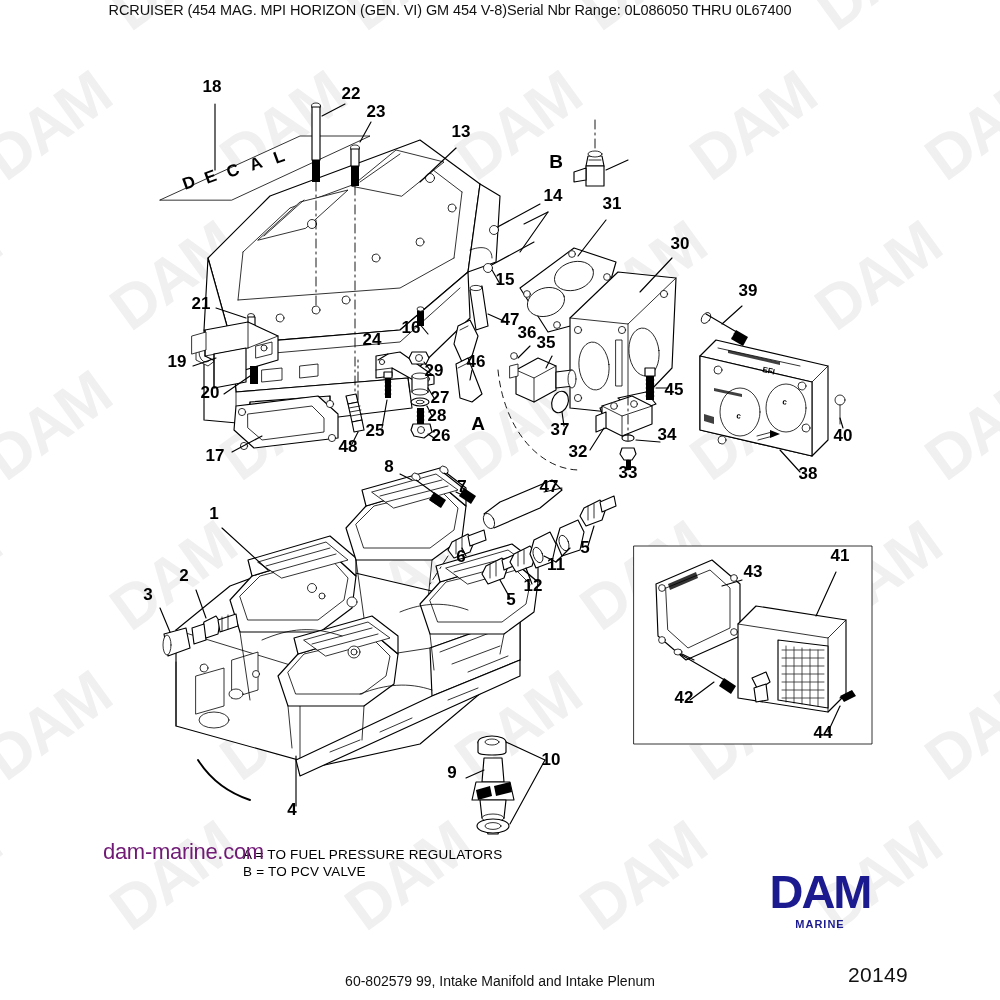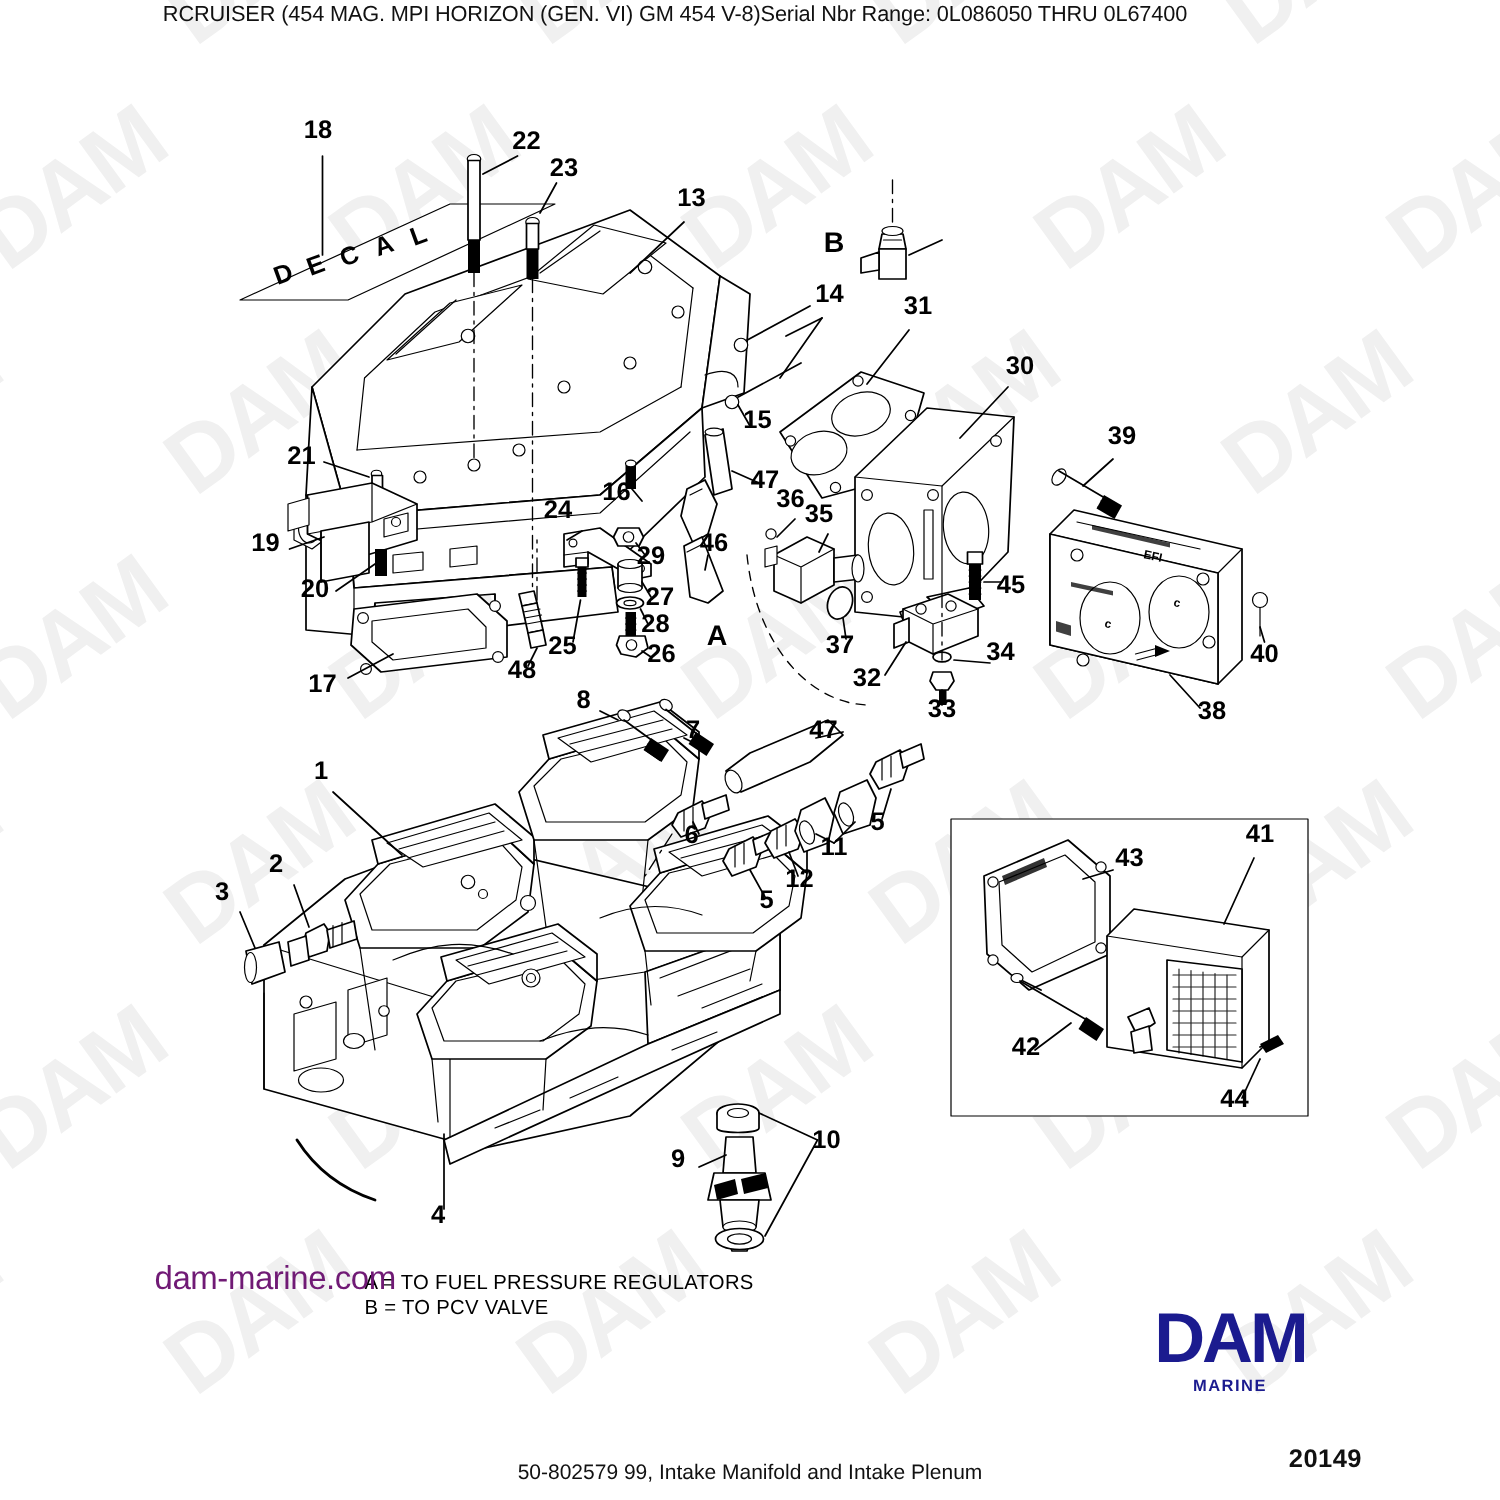--- a/index.html
+++ b/index.html
@@ -122,22 +122,22 @@
     text-align: center;
     z-index: 6;
     font-size: 14px;
     color: #111;
   }
   #footer-code {
     position: absolute;
     right: 92px;
     top: 963px;
     z-index: 6;
-    font-size: 17px;
-    font-weight: bold;
+    font-size: 21px;
+    font-weight: normal;
     color: #111;
     letter-spacing: 0.3px;
   }
   .lnT  { fill: none; stroke: #000; stroke-width: 0.8;  stroke-linecap: round; stroke-linejoin: round; }
   .lnH  { fill: none; stroke: #000; stroke-width: 1.9;  stroke-linecap: round; stroke-linejoin: round; }
   .wf   { fill: #fff; stroke: #000; stroke-width: 1.15; stroke-linejoin: round; stroke-linecap: round; }
   .wfT  { fill: #fff; stroke: #000; stroke-width: 0.8;  stroke-linejoin: round; stroke-linecap: round; }
   .blk  { fill: #000; stroke: none; }
   .lead { fill: none; stroke: #000; stroke-width: 1.15; stroke-linecap: round; }
   .dash { fill: none; stroke: #000; stroke-width: 0.9; stroke-dasharray: 9 4 2 4; stroke-linecap: round; }
@@ -755,16 +755,16 @@
     <div>B = TO PCV VALVE</div>
   </div>
 
   <div id="site-url">dam-marine.com</div>
 
   <div id="logo-block">
     <div id="logo-dam">DAM</div>
     <div id="logo-marine">MARINE</div>
   </div>
 
-  <div id="footer-caption">50-802579 99, Intake Manifold and Intake Plenum</div>
+  <div id="footer-caption">60-802579 99, Intake Manifold and Intake Plenum</div>
   <div id="footer-code">20149</div>
 
 </div>
 
 </body></html>

